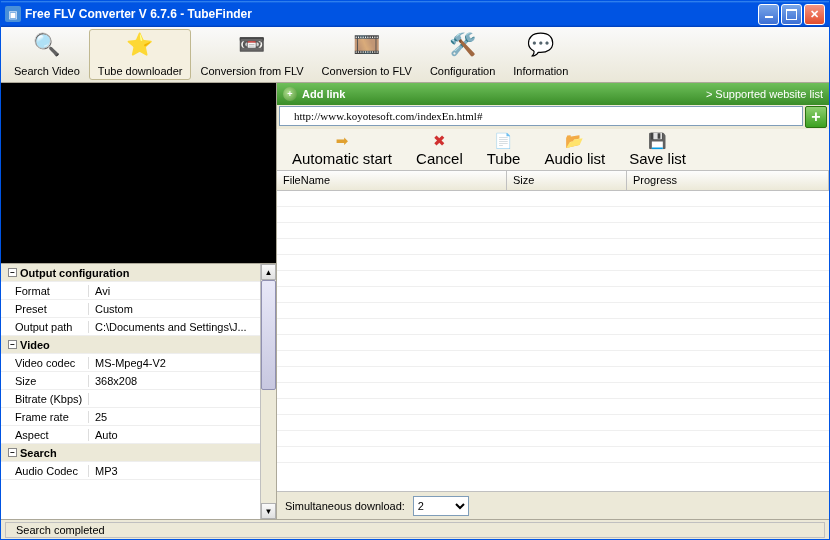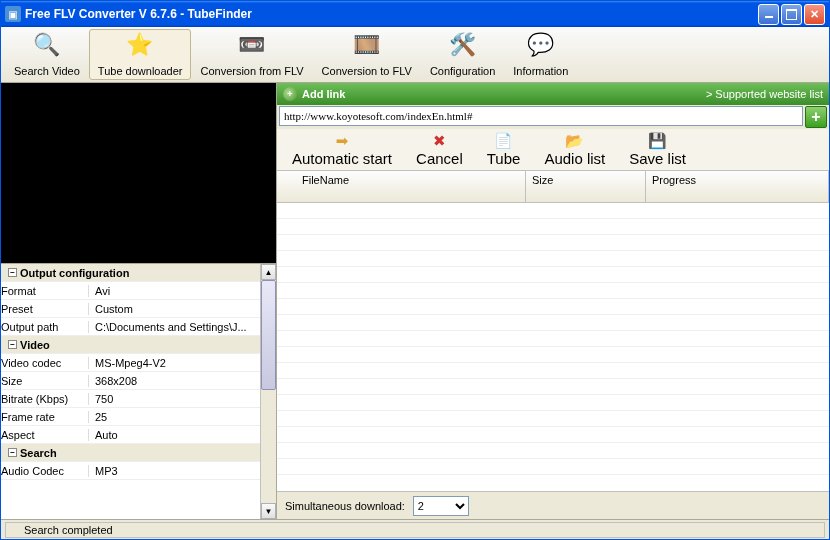--- a/index.html
+++ b/index.html
@@ -23,54 +23,54 @@
 .tb-label { font-size: 11px; margin-top: 7px; white-space: nowrap; text-align: right; }
 
 .content { flex: 1; display: flex; overflow: hidden; }
 .left-panel { width: 276px; display: flex; flex-direction: column; border-right: 1px solid #aca899; }
 .video-preview { height: 180px; background: #000; border: 1px solid #000; margin: 0; }
 .props-wrap { flex: 1; display: flex; border-top: 1px solid #aca899; overflow: hidden; }
 .props { flex: 1; overflow: hidden; background: #fff; }
 .prop-row { display: flex; height: 18px; border-bottom: 1px solid #eee; align-items: center; }
 .prop-header { background: #ece9d8; font-weight: bold; padding-left: 4px; }
 .prop-toggle { width: 9px; height: 9px; border: 1px solid #888; margin: 0 3px; display: flex; align-items: center; justify-content: center; font-size: 8px; line-height: 1; cursor: pointer; background: #fff; }
-.prop-label { width: 88px; border-right: 1px solid #ddd; }
+.prop-label { width: 88px; padding-left: 14px; border-right: 1px solid #ddd; }
 .prop-value { flex: 1; padding-left: 6px; overflow: hidden; text-overflow: ellipsis; white-space: nowrap; }
 .props-scroll { width: 16px; background: #ece9d8; border-left: 1px solid #c0c0c0; position: relative; }
 .scroll-up, .scroll-down { height: 16px; background: linear-gradient(#fafafa,#e0e0e0); border: 1px solid #b0b0b0; display:flex; align-items:center; justify-content:center; font-size:8px; cursor:pointer; }
 .scroll-thumb { position: absolute; top: 16px; left: 0; right: 0; height: 110px; background: linear-gradient(#e8e8f8,#c8c8e0); border: 1px solid #9090b0; border-radius: 2px; cursor:pointer; }
 
 .right-panel { flex: 1; display: flex; flex-direction: column; }
 .addlink-bar { height: 22px; background: linear-gradient(to bottom, #6ebf5a, #3a8d28); display: flex; align-items: center; padding: 0 6px; color: #fff; font-weight: bold; font-size: 11px; }
 .addlink-icon { width: 14px; height: 14px; background: radial-gradient(circle at 40% 40%, #b0e090, #4a9030); border-radius: 50%; margin-right: 5px; display:flex; align-items:center; justify-content:center; font-size:9px; }
 .addlink-text { flex: 1; }
 .supported { color: #fff; cursor: pointer; font-weight: normal; }
 
 .url-row { display: flex; padding: 1px 2px; gap: 2px; }
-.url-input { flex: 1; height: 20px; padding: 2px 4px; border: 1px solid #7f9db9; font-size: 11px; font-family: Tahoma; }
+.url-input { flex: 1; height: 20px; padding: 2px 14px; border: 1px solid #7f9db9; font-size: 11px; font-family: Tahoma; }
 .add-btn { width: 22px; height: 22px; background: linear-gradient(#8ed070,#3ca020); border: 1px solid #2a7010; border-radius: 2px; display: flex; align-items: center; justify-content: center; cursor: pointer; color:#fff; font-size:16px; font-weight:bold; }
 
 .action-bar { height: 42px; border-bottom: 1px solid #c0c0c0; display: flex; padding: 2px 4px; gap: 2px; background: #f5f3ea; }
 .action-btn { display: flex; flex-direction: column; align-items: center; justify-content: center; padding: 2px 10px; cursor: pointer; border: 1px solid transparent; }
 .act-icon { width: 20px; height: 20px; display: flex; align-items: center; justify-content: center; font-size: 15px; }
 .act-label { font-size: 15px; }
 
-.list-header { height: 32px; background: linear-gradient(to bottom, #fdfdfd, #ece9d8); border-bottom: 1px solid #c0c0c0; display: flex; padding-left: 19px; }
+.list-header { height: 20px; background: linear-gradient(to bottom, #fdfdfd, #ece9d8); border-bottom: 1px solid #c0c0c0; display: flex; }
 .list-col { border-right: 1px solid #c0c0c0; padding: 3px 6px; font-size: 11px; }
 .col-file { width: 230px; }
 .col-size { width: 120px; }
 .col-prog { flex: 1; }
 .list-body { flex: 1; background: #fff; overflow: auto; }
 .list-row { height: 16px; border-bottom: 1px solid #efefef; }
 
 .bottom-row { height: 28px; display: flex; align-items: center; padding: 0 8px; gap: 8px; border-top: 1px solid #c0c0c0; }
 .dl-select { width: 56px; height: 20px; border: 1px solid #7f9db9; font-size: 11px; background:#fff; }
 
 .statusbar { height: 20px; border-top: 1px solid #aca899; background: #ece9d8; display: flex; align-items: center; padding: 0 4px; font-size: 11px; }
-.status-panel { border: 1px solid #c0c0c0; padding: 1px 18px; background: #ece9d8; height: 16px; display: flex; align-items: center; flex: 1; }
+.status-panel { border: 1px solid #c0c0c0; padding: 1px 10px; background: #ece9d8; height: 16px; display: flex; align-items: center; flex: 1; }
 </style>
 </head>
 <body>
 
 <div class="window">
   <div class="titlebar">
     <div class="titlebar-icon">▣</div>
     <div class="titlebar-text">Free FLV Converter V 6.7.6 - TubeFinder</div>
     <div class="titlebar-buttons">
       <div class="tb-btn tb-min"></div>
@@ -134,21 +134,20 @@
           <div class="prop-row">
               <div class="prop-label">Video codec</div>
               <div class="prop-value">MS-Mpeg4-V2</div>
             </div>
           <div class="prop-row">
               <div class="prop-label">Size</div>
               <div class="prop-value">368x208</div>
             </div>
           <div class="prop-row">
               <div class="prop-label">Bitrate (Kbps)</div>
-              <div class="prop-value">750</div>
             </div>
           <div class="prop-row">
               <div class="prop-label">Frame rate</div>
               <div class="prop-value">25</div>
             </div>
           <div class="prop-row">
               <div class="prop-label">Aspect</div>
               <div class="prop-value">Auto</div>
             </div>
           <div class="prop-row prop-header">

